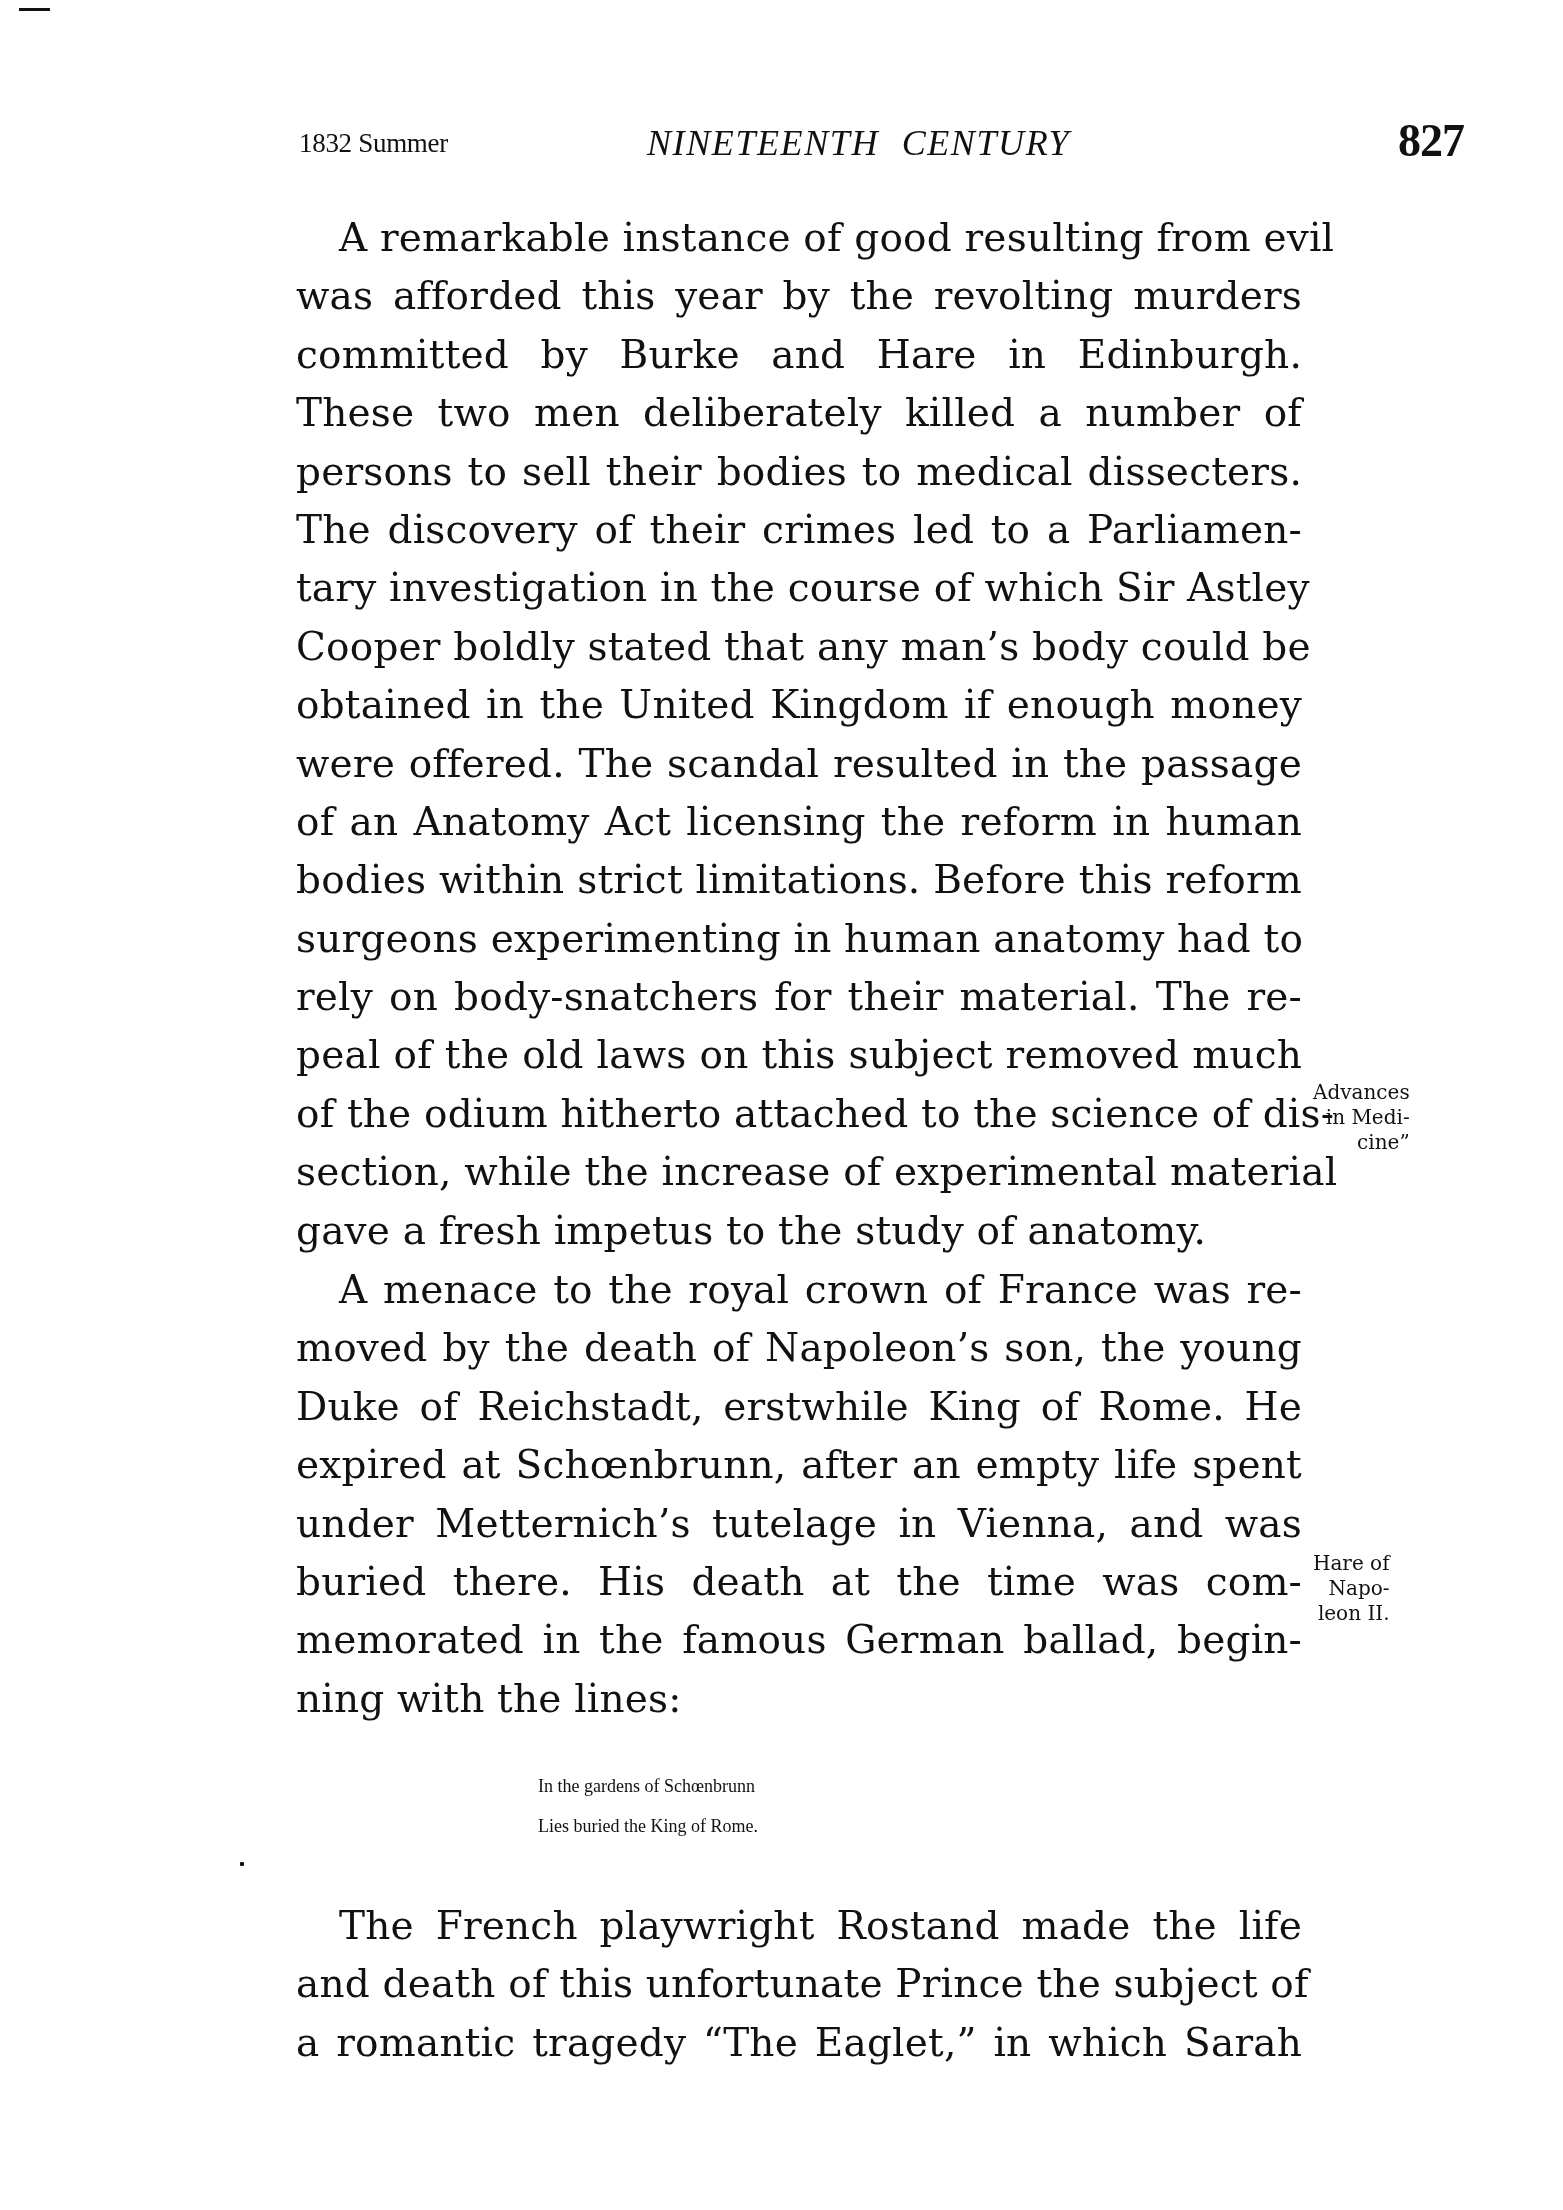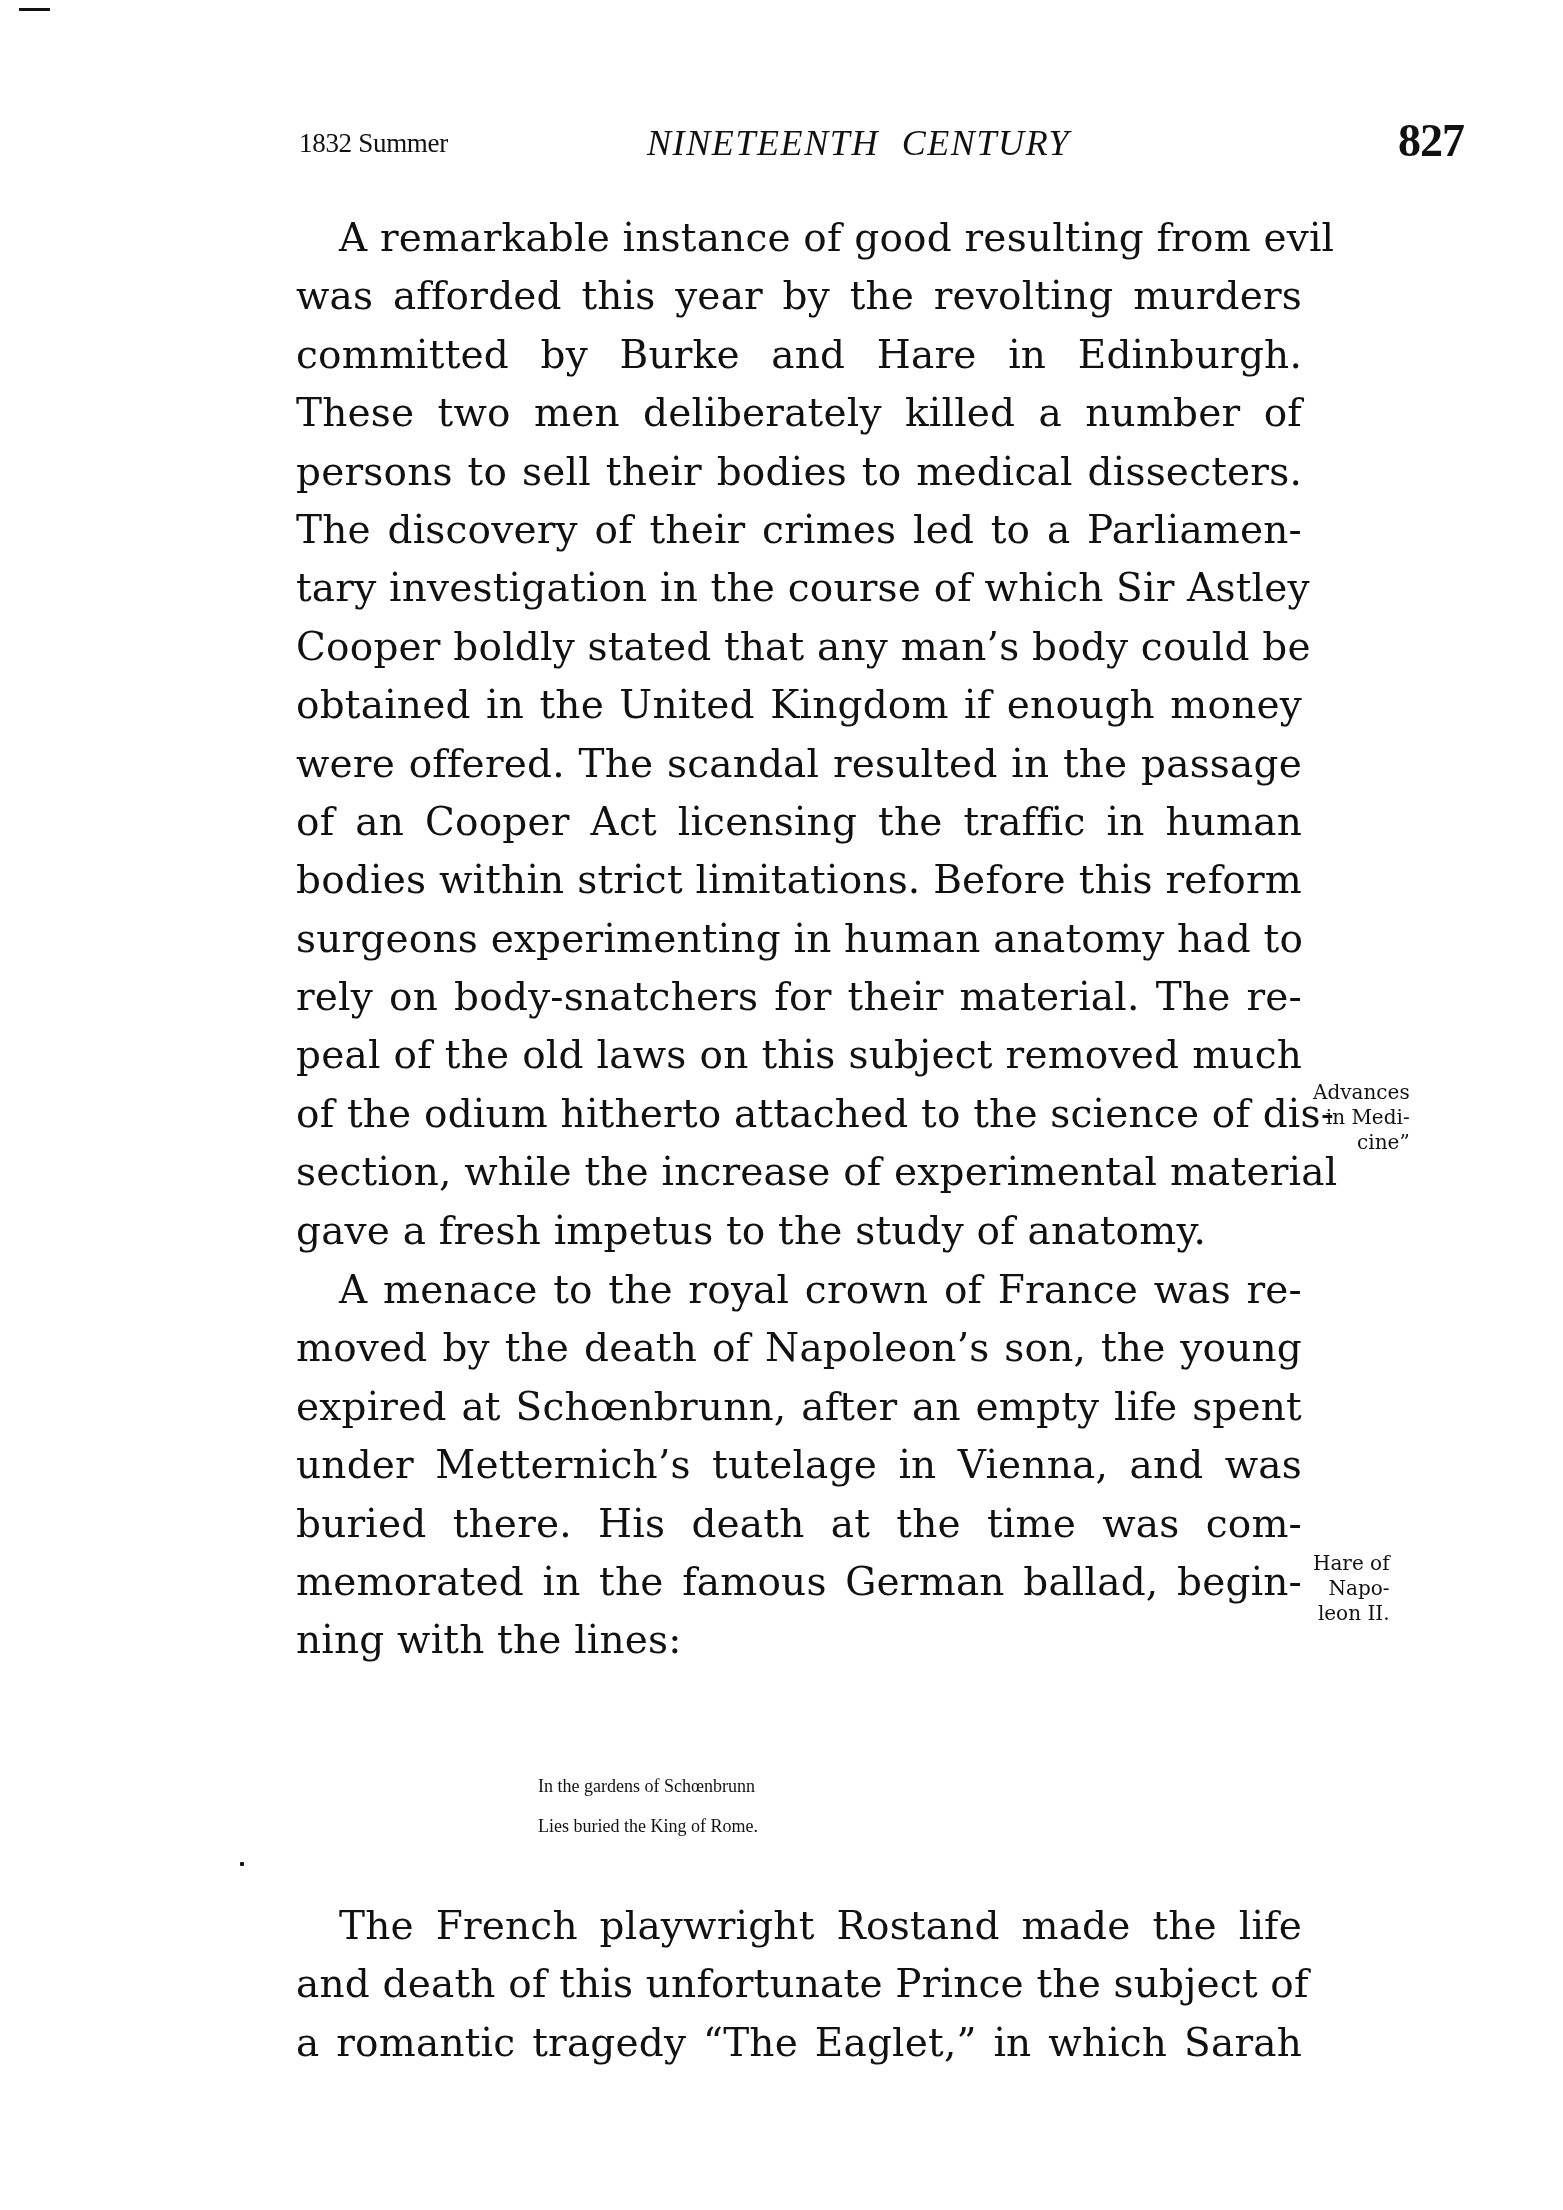--- a/index.html
+++ b/index.html
@@ -139,39 +139,40 @@
   <span class="line indent">A remarkable instance of good resulting from evil</span>
   <span class="line">was afforded this year by the revolting murders</span>
   <span class="line">committed by Burke and Hare in Edinburgh.</span>
   <span class="line">These two men deliberately killed a number of</span>
   <span class="line">persons to sell their bodies to medical dissecters.</span>
   <span class="line">The discovery of their crimes led to a Parliamen-</span>
   <span class="line">tary investigation in the course of which Sir Astley</span>
   <span class="line">Cooper boldly stated that any man’s body could be</span>
   <span class="line">obtained in the United Kingdom if enough money</span>
   <span class="line">were offered.  The scandal resulted in the passage</span>
-  <span class="line">of an Cooper Act licensing the traffic in human</span>
+  <span class="line">of an Anatomy Act licensing the reform in human</span>
   <span class="line">bodies within strict limitations.  Before this reform</span>
   <span class="line">surgeons experimenting in human anatomy had to</span>
   <span class="line">rely on body-snatchers for their material.  The re-</span>
   <span class="line">peal of the old laws on this subject removed much</span>
   <span class="line">of the odium hitherto attached to the science of dis-</span>
   <span class="line">section, while the increase of experimental material</span>
   <span class="line last">gave a fresh impetus to the study of anatomy.</span>
 </section>
 
 <aside class="margin-note" id="note-medicine">
   <span>Advances</span>
   <span>in Medi-</span>
   <span>cine”</span>
 </aside>
 
 <section class="text-block" id="para-2">
   <span class="line indent">A menace to the royal crown of France was re-</span>
   <span class="line">moved by the death of Napoleon’s son, the young</span>
+  <span class="line">Duke of Reichstadt, erstwhile King of Rome.  He</span>
   <span class="line">expired at Schœnbrunn, after an empty life spent</span>
   <span class="line">under Metternich’s tutelage in Vienna, and was</span>
   <span class="line">buried there.  His death at the time was com-</span>
   <span class="line">memorated in the famous German ballad, begin-</span>
   <span class="line last">ning with the lines:</span>
 </section>
 
 <aside class="margin-note" id="note-napoleon">
   <span>Hare of</span>
   <span>Napo-</span>

